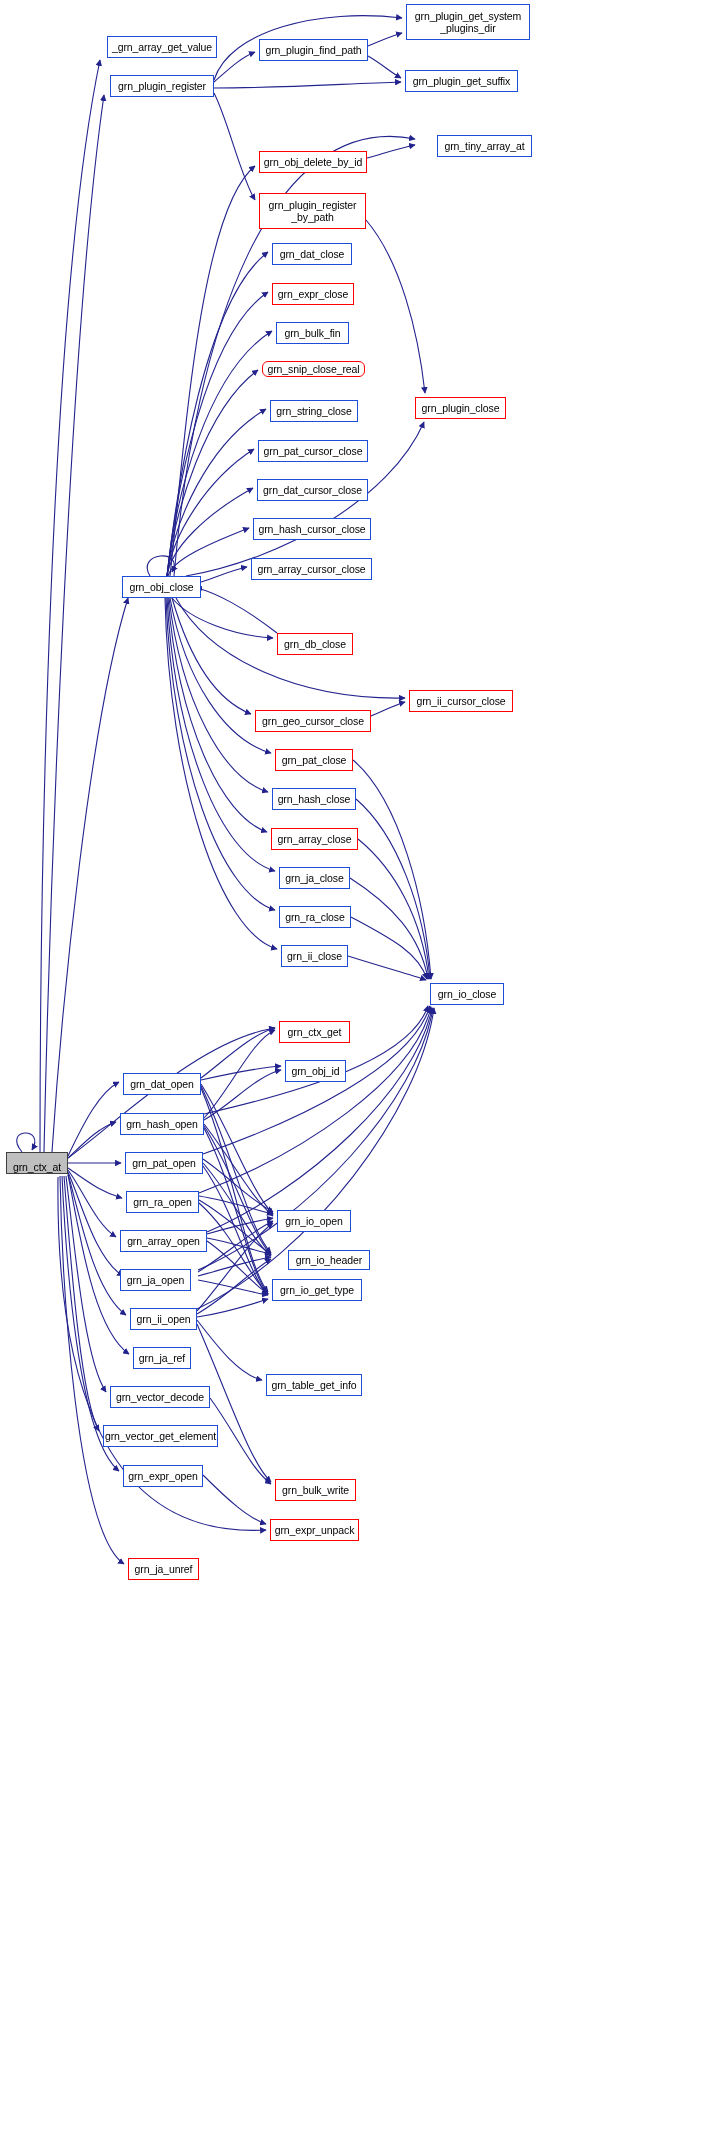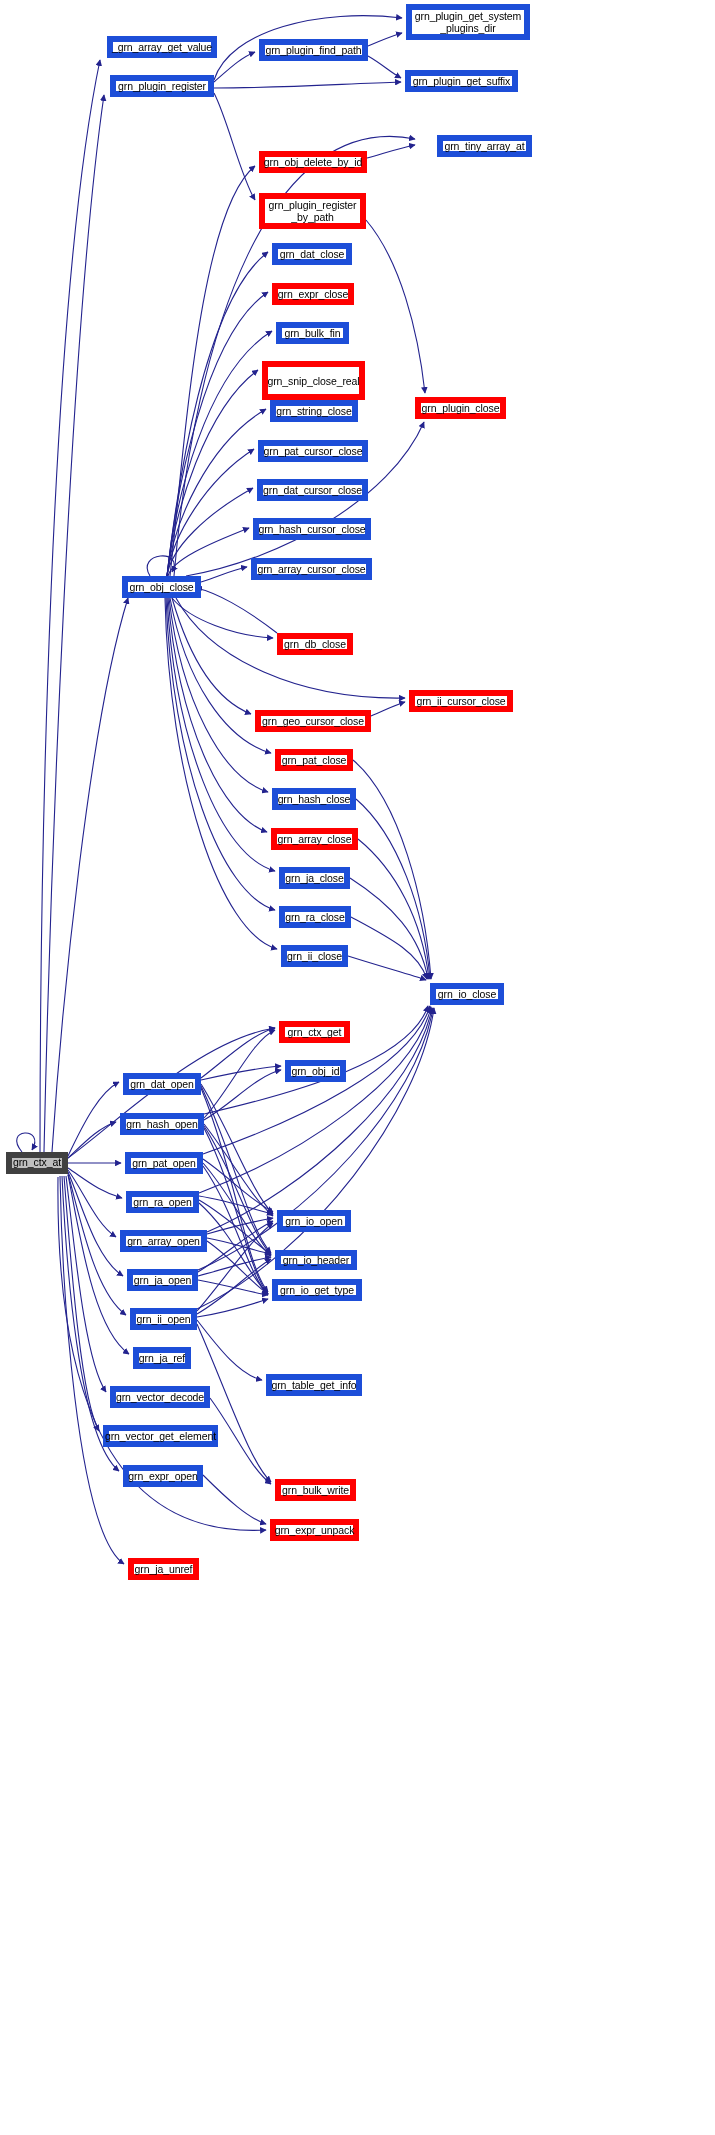--- a/index.html
+++ b/index.html
@@ -25,21 +25,21 @@
     pointer-events: none;
   }
   .node {
     position: absolute;
     box-sizing: border-box;
     display: flex;
     align-items: center;
     justify-content: center;
     text-align: center;
     background: #ffffff;
-    border: 6px solid #1d4ed8;
+    border: 1px solid #1d4ed8;
     color: #000000;
     font-size: 10.5px;
     line-height: 12px;
     white-space: pre;
     letter-spacing: -0.1px;
     z-index: 2;
   }
   .node.red {
     border-color: #ff0000;
   }
@@ -253,21 +253,21 @@
   <div class="node" style="left:259px;top:39px;width:109px;height:22px;"><span class="label">grn_plugin_find_path</span></div>
   <div class="node" style="left:110px;top:75px;width:104px;height:22px;"><span class="label">grn_plugin_register</span></div>
   <div class="node" style="left:405px;top:70px;width:113px;height:22px;"><span class="label">grn_plugin_get_suffix</span></div>
   <div class="node" style="left:437px;top:135px;width:95px;height:22px;"><span class="label">grn_tiny_array_at</span></div>
   <div class="node red" style="left:259px;top:151px;width:108px;height:22px;"><span class="label">grn_obj_delete_by_id</span></div>
   <div class="node red" style="left:259px;top:193px;width:107px;height:36px;"><span class="label">grn_plugin_register
 _by_path</span></div>
   <div class="node" style="left:272px;top:243px;width:80px;height:22px;"><span class="label">grn_dat_close</span></div>
   <div class="node red" style="left:272px;top:283px;width:82px;height:22px;"><span class="label">grn_expr_close</span></div>
   <div class="node" style="left:276px;top:322px;width:73px;height:22px;"><span class="label">grn_bulk_fin</span></div>
-  <div class="node red" style="left:262px;top:361px;width:103px;height:39px;"><span class="label">grn_snip_close_real</span></div>
+  <div class="node red" style="left:262px;top:361px;width:103px;height:16px;border-radius:6px;"><span class="label">grn_snip_close_real</span></div>
   <div class="node" style="left:270px;top:400px;width:88px;height:22px;"><span class="label">grn_string_close</span></div>
   <div class="node" style="left:258px;top:440px;width:110px;height:22px;"><span class="label">grn_pat_cursor_close</span></div>
   <div class="node" style="left:257px;top:479px;width:111px;height:22px;"><span class="label">grn_dat_cursor_close</span></div>
   <div class="node" style="left:253px;top:518px;width:118px;height:22px;"><span class="label">grn_hash_cursor_close</span></div>
   <div class="node" style="left:251px;top:558px;width:121px;height:22px;"><span class="label">grn_array_cursor_close</span></div>
   <div class="node red" style="left:415px;top:397px;width:91px;height:22px;"><span class="label">grn_plugin_close</span></div>
   <div class="node" style="left:122px;top:576px;width:79px;height:22px;"><span class="label">grn_obj_close</span></div>
   <div class="node red" style="left:277px;top:633px;width:76px;height:22px;"><span class="label">grn_db_close</span></div>
   <div class="node red" style="left:409px;top:690px;width:104px;height:22px;"><span class="label">grn_ii_cursor_close</span></div>
   <div class="node red" style="left:255px;top:710px;width:116px;height:22px;"><span class="label">grn_geo_cursor_close</span></div>
@@ -280,22 +280,22 @@
   <div class="node" style="left:430px;top:983px;width:74px;height:22px;"><span class="label">grn_io_close</span></div>
   <div class="node red" style="left:279px;top:1021px;width:71px;height:22px;"><span class="label">grn_ctx_get</span></div>
   <div class="node" style="left:285px;top:1060px;width:61px;height:22px;"><span class="label">grn_obj_id</span></div>
   <div class="node" style="left:123px;top:1073px;width:78px;height:22px;"><span class="label">grn_dat_open</span></div>
   <div class="node" style="left:120px;top:1113px;width:84px;height:22px;"><span class="label">grn_hash_open</span></div>
   <div class="node" style="left:125px;top:1152px;width:78px;height:22px;"><span class="label">grn_pat_open</span></div>
   <div class="node current" style="left:6px;top:1152px;width:62px;height:22px;align-items:flex-end;"><span class="label">grn_ctx_at</span></div>
   <div class="node" style="left:126px;top:1191px;width:73px;height:22px;"><span class="label">grn_ra_open</span></div>
   <div class="node" style="left:277px;top:1210px;width:74px;height:22px;"><span class="label">grn_io_open</span></div>
   <div class="node" style="left:120px;top:1230px;width:87px;height:22px;"><span class="label">grn_array_open</span></div>
-  <div class="node" style="left:275px;top:1250px;width:82px;height:20px;"><span class="label">grn_io_header</span></div>
-  <div class="node" style="left:127px;top:1269px;width:71px;height:22px;"><span class="label">grn_ja_open</span></div>
+  <div class="node" style="left:288px;top:1250px;width:82px;height:20px;"><span class="label">grn_io_header</span></div>
+  <div class="node" style="left:120px;top:1269px;width:71px;height:22px;"><span class="label">grn_ja_open</span></div>
   <div class="node" style="left:272px;top:1279px;width:90px;height:22px;"><span class="label">grn_io_get_type</span></div>
   <div class="node" style="left:130px;top:1308px;width:67px;height:22px;"><span class="label">grn_ii_open</span></div>
   <div class="node" style="left:133px;top:1347px;width:58px;height:22px;"><span class="label">grn_ja_ref</span></div>
   <div class="node" style="left:110px;top:1386px;width:100px;height:22px;"><span class="label">grn_vector_decode</span></div>
   <div class="node" style="left:266px;top:1374px;width:96px;height:22px;"><span class="label">grn_table_get_info</span></div>
   <div class="node" style="left:103px;top:1425px;width:115px;height:22px;"><span class="label">grn_vector_get_element</span></div>
   <div class="node" style="left:123px;top:1465px;width:80px;height:22px;"><span class="label">grn_expr_open</span></div>
   <div class="node red" style="left:275px;top:1479px;width:81px;height:22px;"><span class="label">grn_bulk_write</span></div>
   <div class="node red" style="left:270px;top:1519px;width:89px;height:22px;"><span class="label">grn_expr_unpack</span></div>
   <div class="node red" style="left:128px;top:1558px;width:71px;height:22px;"><span class="label">grn_ja_unref</span></div>

